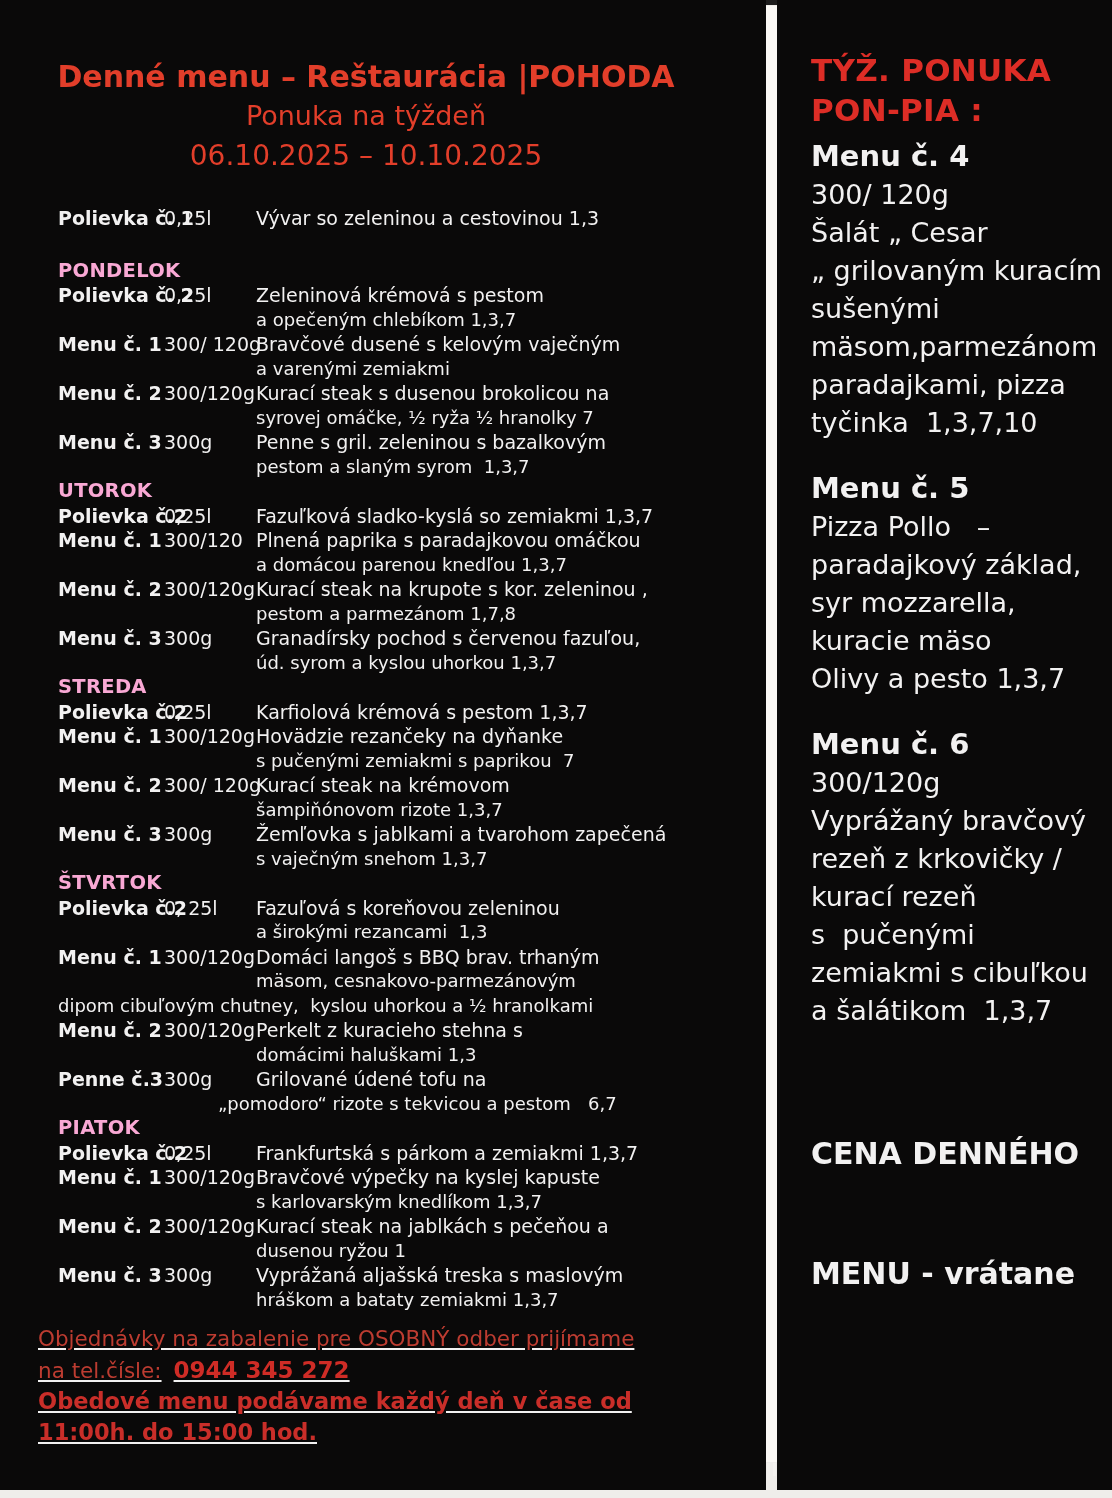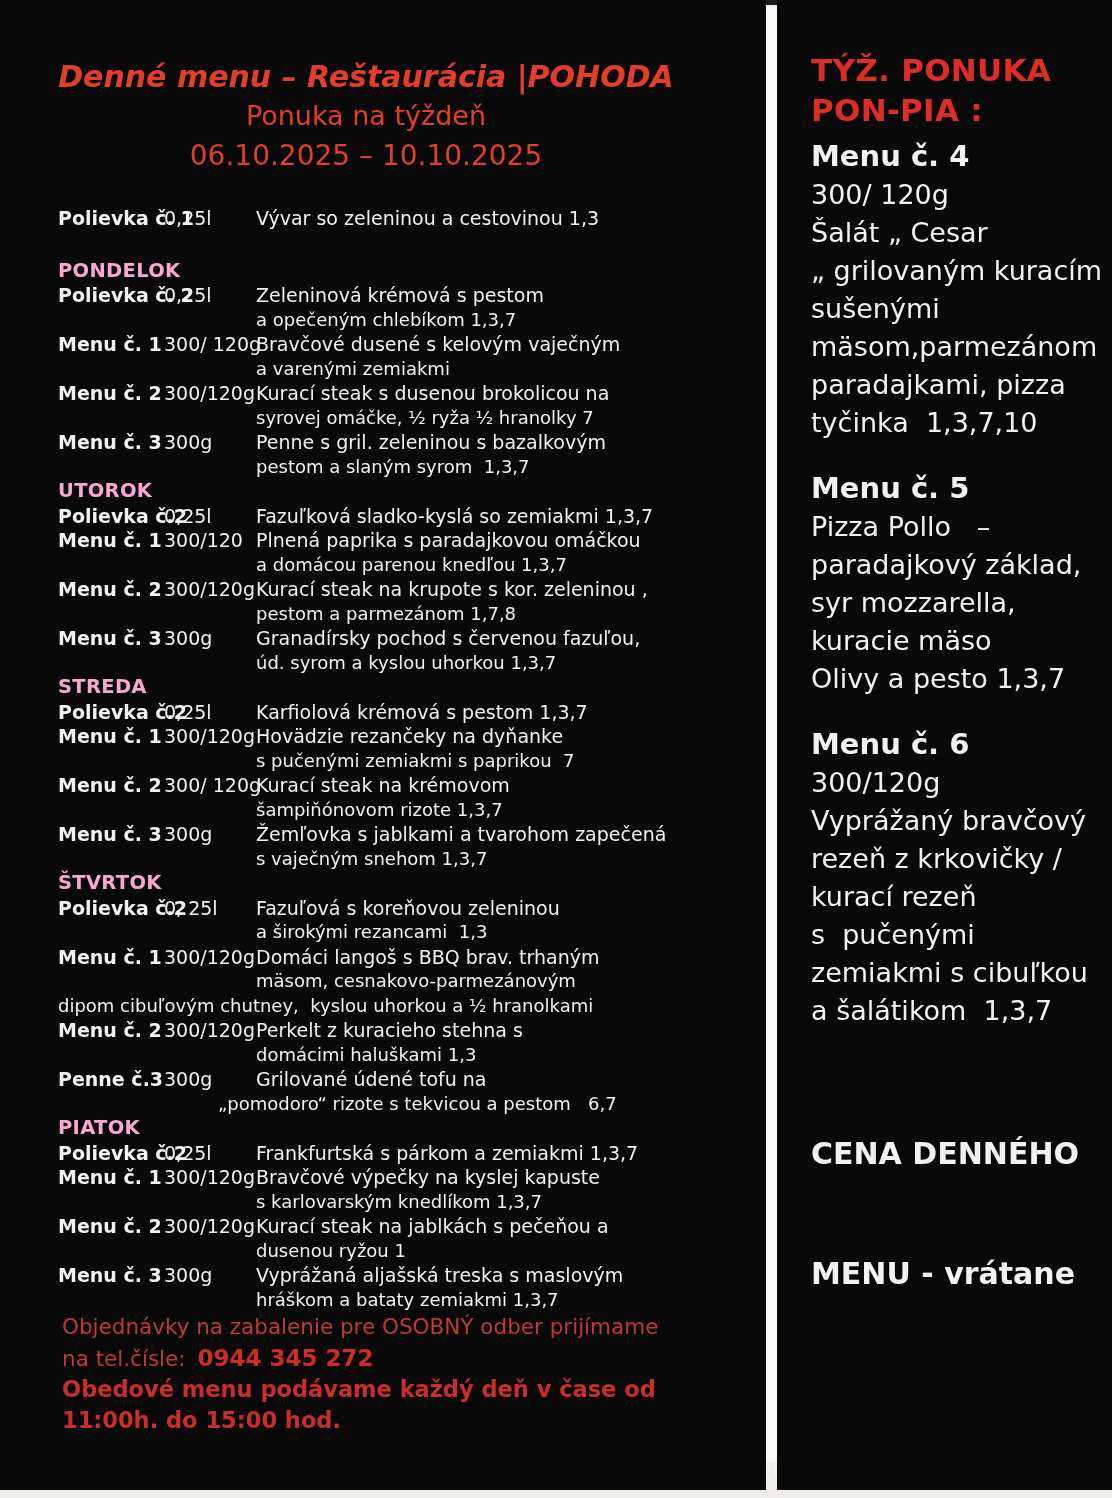--- a/index.html
+++ b/index.html
@@ -19,33 +19,33 @@
     background:#0a0909;color:#f2f1f1;overflow:hidden;
   }
   .tr-black{position:absolute;left:1097px;top:0;width:15px;height:68px;background:#0a0909;}
   .divider{position:absolute;left:766px;top:6px;width:11px;height:1456px;background:#faf8f5;}
   .tick1{position:absolute;left:767px;top:1463px;width:3px;height:17px;background:#f3f1ee;}
   .tick2{position:absolute;left:773px;top:1463px;width:3px;height:13px;background:#f3f1ee;}
   .top-line{position:absolute;left:0;top:0;width:1112px;height:5px;background:#1d1c1c;}
 
   
   .l-head{width:732px;text-align:center;margin-top:58px;}
-  .l-title{font-size:30px;font-weight:700;color:#e23e2a;line-height:38px;font-style:italic;}
+  .l-title{font-size:30px;font-weight:700;color:#e23e2a;line-height:38px;}
   .l-sub{font-size:27px;color:#e23e2a;line-height:40px;}
   .l-date{font-size:28px;color:#e23e2a;line-height:40px;}
   .soup1{margin-top:30px;margin-bottom:28px;}
   .row{display:flex;padding-left:58px;font-size:19px;line-height:24.5px;}
   .lbl{flex:none;width:106px;font-weight:700;white-space:pre;}
   .por{flex:none;width:92px;white-space:pre;}
   .dsc{flex:1;white-space:pre-wrap;}
   .cont{padding-left:256px;font-size:18px;line-height:24.5px;white-space:pre-wrap;}
   .cont.full{padding-left:58px;}
   .cont.wide{padding-left:218px;}
   .dayhdr{color:#f9a8d4;font-weight:700;font-size:19.5px;line-height:24.5px;padding-left:58px;letter-spacing:.3px;}
-  .l-footer{margin-top:0;padding-left:62px;line-height:30.5px;}
+  .l-footer{margin-top:12px;padding-left:38px;line-height:30.5px;text-decoration:underline;}
   .f-norm{color:#bd3c31;font-size:21.5px;}
   .f-phone-row{color:#bd3c31;font-size:21.5px;}
   .f-phone{color:#cf2c26;font-weight:700;font-size:23px;padding-left:12px;}
   .f-bold{color:#c92e29;font-weight:700;font-size:22.5px;}
 
   
   .right-panel .inner{padding:50px 18px 0 34px;}
   .r-hdr{color:#dd2d26;font-weight:700;font-size:31px;line-height:40px;letter-spacing:.3px;}
   .r-title{font-weight:700;font-size:29px;line-height:40px;margin-top:6px;}
   .r-line{font-size:27px;line-height:38px;white-space:pre-wrap;}

